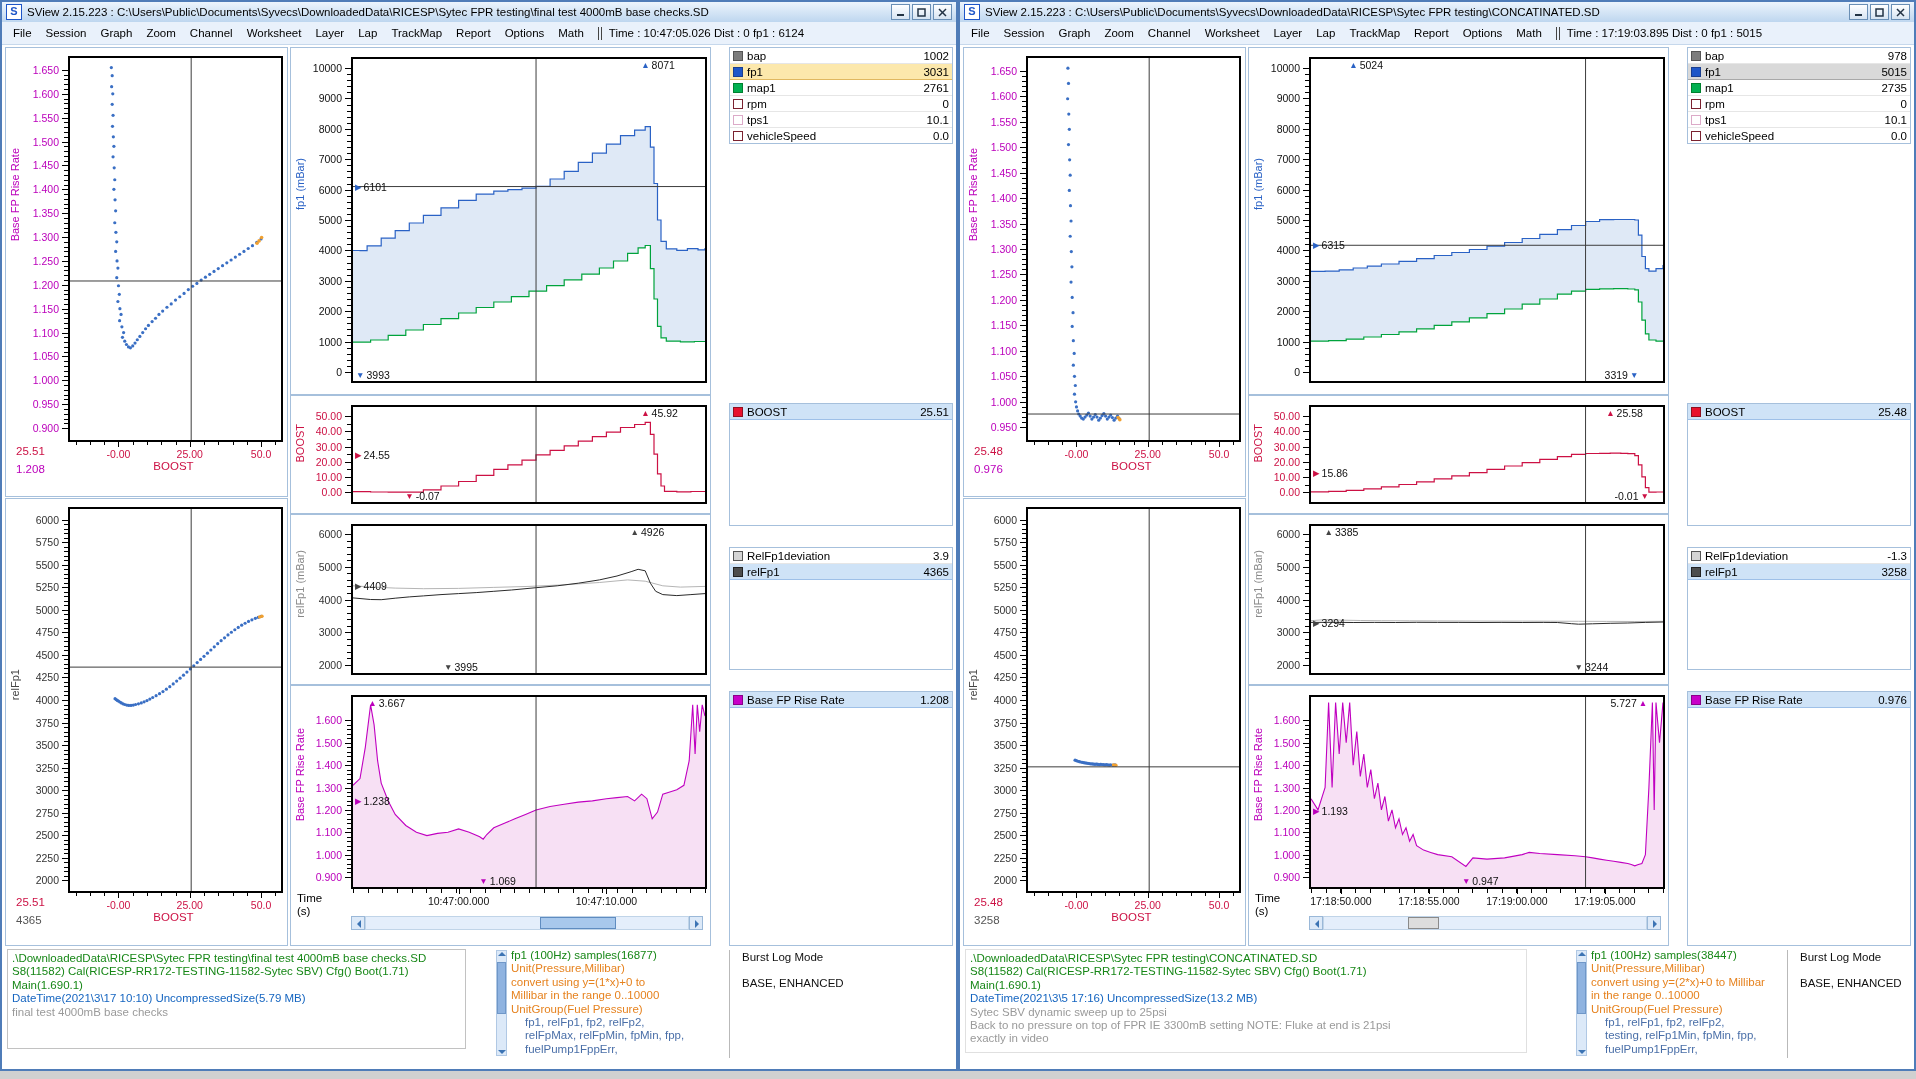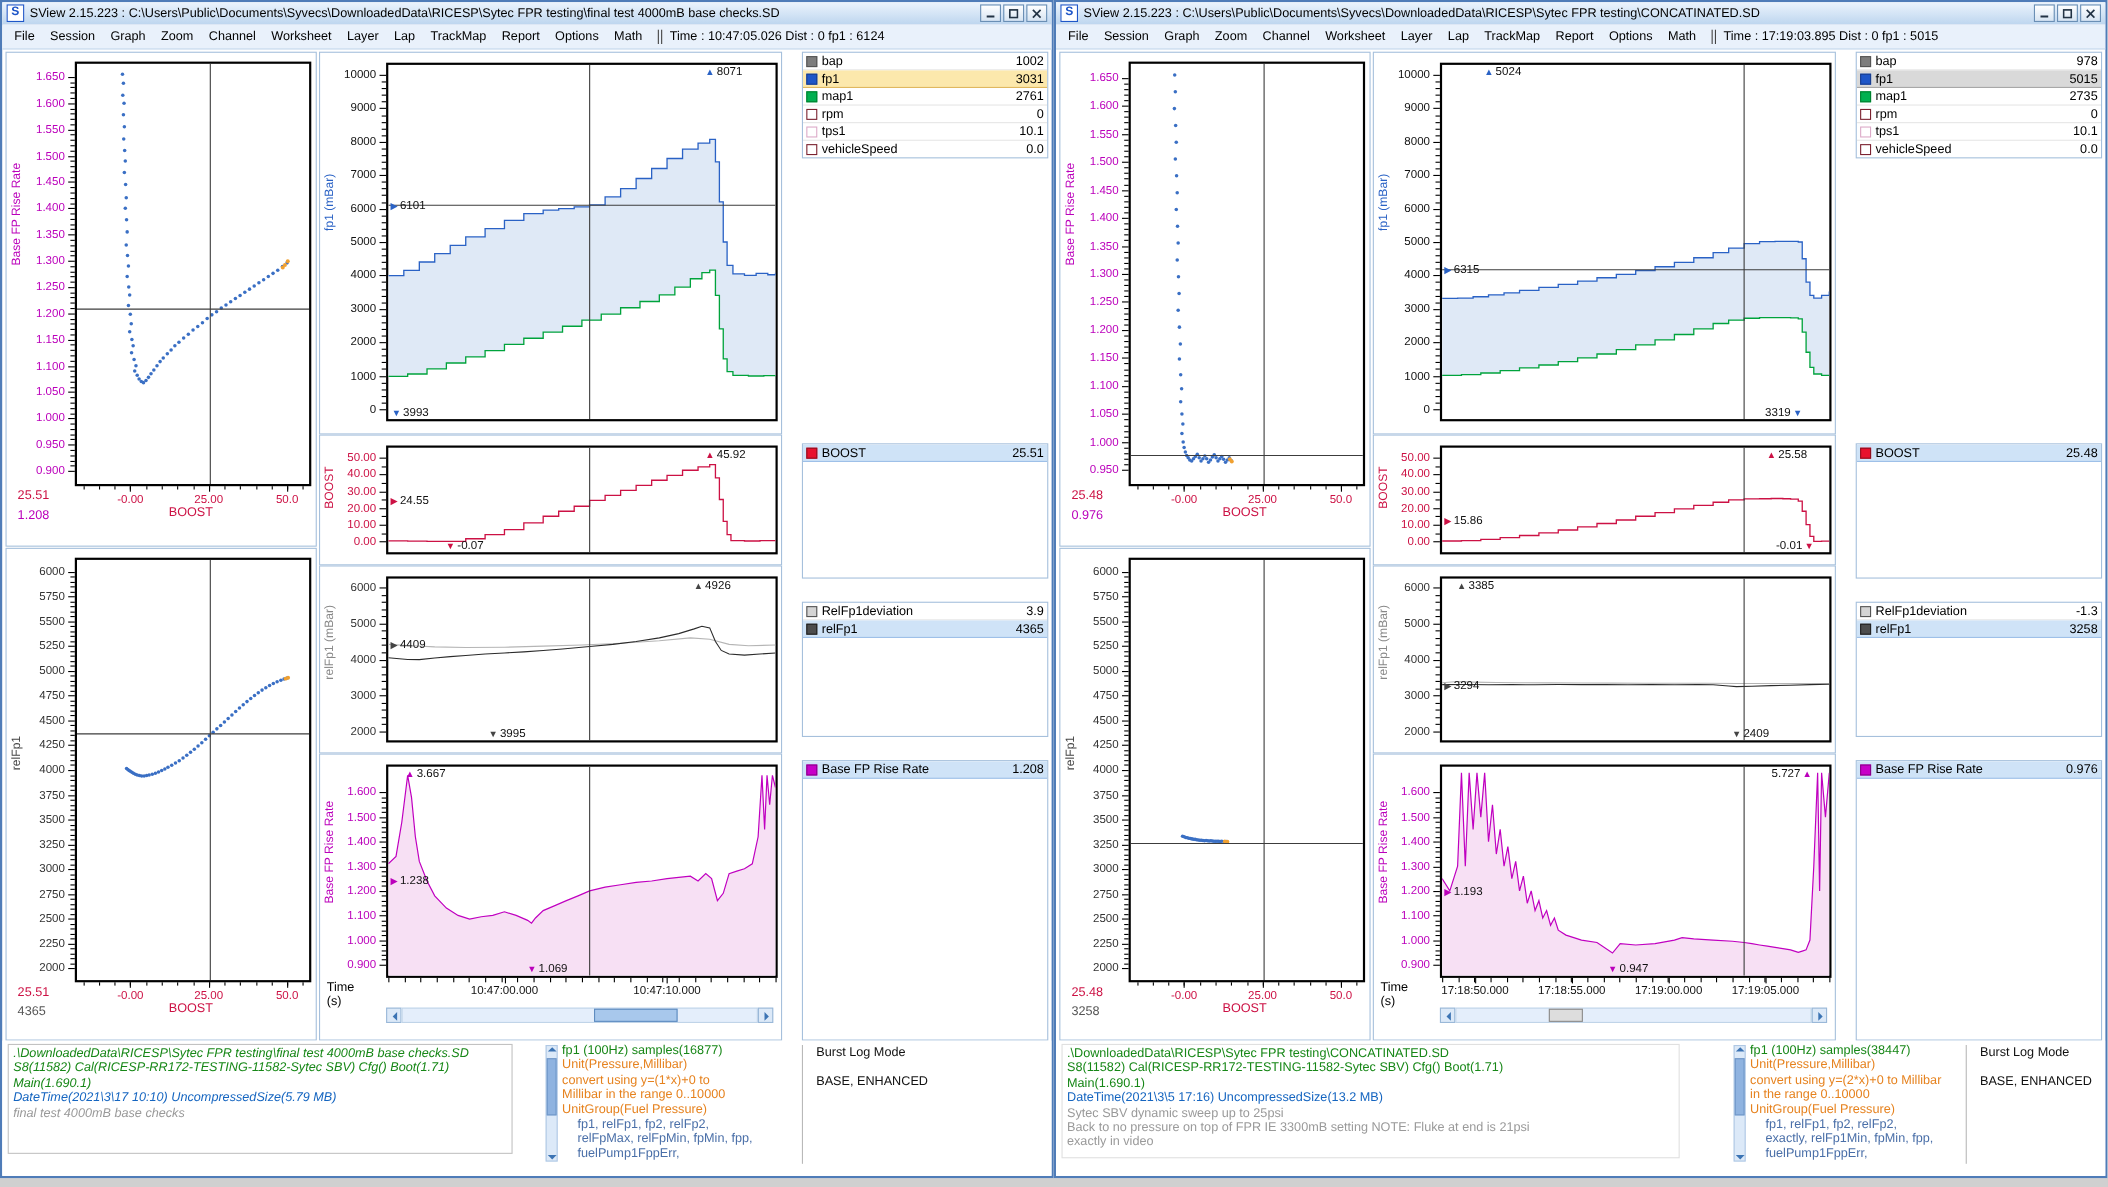--- a/index.html
+++ b/index.html
@@ -835,21 +835,21 @@
       <div>
           <div class="chrow" style="background: rgb(207, 227, 247); border-color: rgb(158, 192, 232);">
             <span class="sw" style="background: rgb(200, 0, 200); border-color: rgb(138, 0, 138);"></span>
             <span class="chname">Base FP Rise Rate</span>
             <span class="chval">1.208</span>
           </div>
         </div>
     </div>
 
     <div class="footer">
-      <div class="fbox" style="left:5px;top:3px;width:459px;height:100px;font-style:italic;">
+      <div class="fbox" style="left:5px;top:3px;width:459px;height:100px;">
         <div>
             <div class="fline t-green">.\DownloadedData\RICESP\Sytec FPR testing\final test 4000mB base checks.SD</div>
             <div class="fline t-green">S8(11582) Cal(RICESP-RR172-TESTING-11582-Sytec SBV) Cfg() Boot(1.71)</div>
             <div class="fline t-green">Main(1.690.1)</div>
             <div class="fline t-blue">DateTime(2021\3\17 10:10) UncompressedSize(5.79 MB)</div>
             <div class="fline t-gray">final test 4000mB base checks</div>
           </div>
       </div>
       <div style="position:absolute;left:494px;top:3px;width:228px;">
         <div class="vscroll" style="left:0;top:1px;height:106px;">
@@ -1394,21 +1394,21 @@
           <div class="mk" style="left: 17.6px; transform: translateX(-4px); top: 0px;">
             <span class="tri" style="color: rgb(68, 68, 68);">▲</span>
             <span>3385</span>
           </div>
           <div class="mk" style="left: 2px; top: 96.5627px; transform: translateY(-50%);">
             <span class="tri" style="color: rgb(68, 68, 68);">▶</span>
             <span>3294</span>
           </div>
           <div class="mk" style="left: 267.52px; transform: translateX(-4px); bottom: 0px;">
             <span class="tri" style="color: rgb(68, 68, 68);">▼</span>
-            <span>2409</span>
+            <span>3244</span>
           </div>
         </div>
     <div class="tick" style="position: absolute; left: 54px; top: 19.1667px; width: 6px; height: 1px; background: rgb(0, 0, 0);"></div>
         <div class="tick-label" style="position: absolute; left: 0px; top: 13.1667px; width: 51px; text-align: right; color: rgb(51, 51, 51);">6000</div>
         <div class="tick" style="position: absolute; left: 56px; top: 25.7px; width: 4px; height: 1px; background: rgb(0, 0, 0);"></div>
         <div class="tick" style="position: absolute; left: 56px; top: 32.2333px; width: 4px; height: 1px; background: rgb(0, 0, 0);"></div>
         <div class="tick" style="position: absolute; left: 56px; top: 38.7667px; width: 4px; height: 1px; background: rgb(0, 0, 0);"></div>
         <div class="tick" style="position: absolute; left: 56px; top: 45.3px; width: 4px; height: 1px; background: rgb(0, 0, 0);"></div>
         <div class="tick" style="position: absolute; left: 54px; top: 51.8333px; width: 6px; height: 1px; background: rgb(0, 0, 0);"></div>
         <div class="tick-label" style="position: absolute; left: 0px; top: 45.8333px; width: 51px; text-align: right; color: rgb(51, 51, 51);">5000</div>
@@ -1627,21 +1627,21 @@
           <div class="vthumb" style="top:11px;height:52px;"></div>
           <span class="va dn"></span>
         </div>
         <div style="margin-left:15px;">
             <div class="fline t-green">fp1 (100Hz) samples(38447)</div>
             <div class="fline t-orange">Unit(Pressure,Millibar)</div>
             <div class="fline t-orange">convert using y=(2*x)+0 to Millibar</div>
             <div class="fline t-orange">in the range 0..10000</div>
             <div class="fline t-orange">UnitGroup(Fuel Pressure)</div>
             <div class="fline t-blue2 ind">fp1, relFp1, fp2, relFp2,</div>
-            <div class="fline t-blue2 ind">exactly, relFp1Min, fpMin, fpp,</div>
+            <div class="fline t-blue2 ind">testing, relFp1Min, fpMin, fpp,</div>
             <div class="fline t-blue2 ind">fuelPump1FppErr,</div>
           </div>
       </div>
       <div class="fdivider" style="left:827px;"></div>
       <div class="fcol3" style="left:840px;">
         <div class="fline">Burst Log Mode</div>
         <div class="gap"></div>
         <div class="fline">BASE, ENHANCED</div>
       </div>
     </div>

